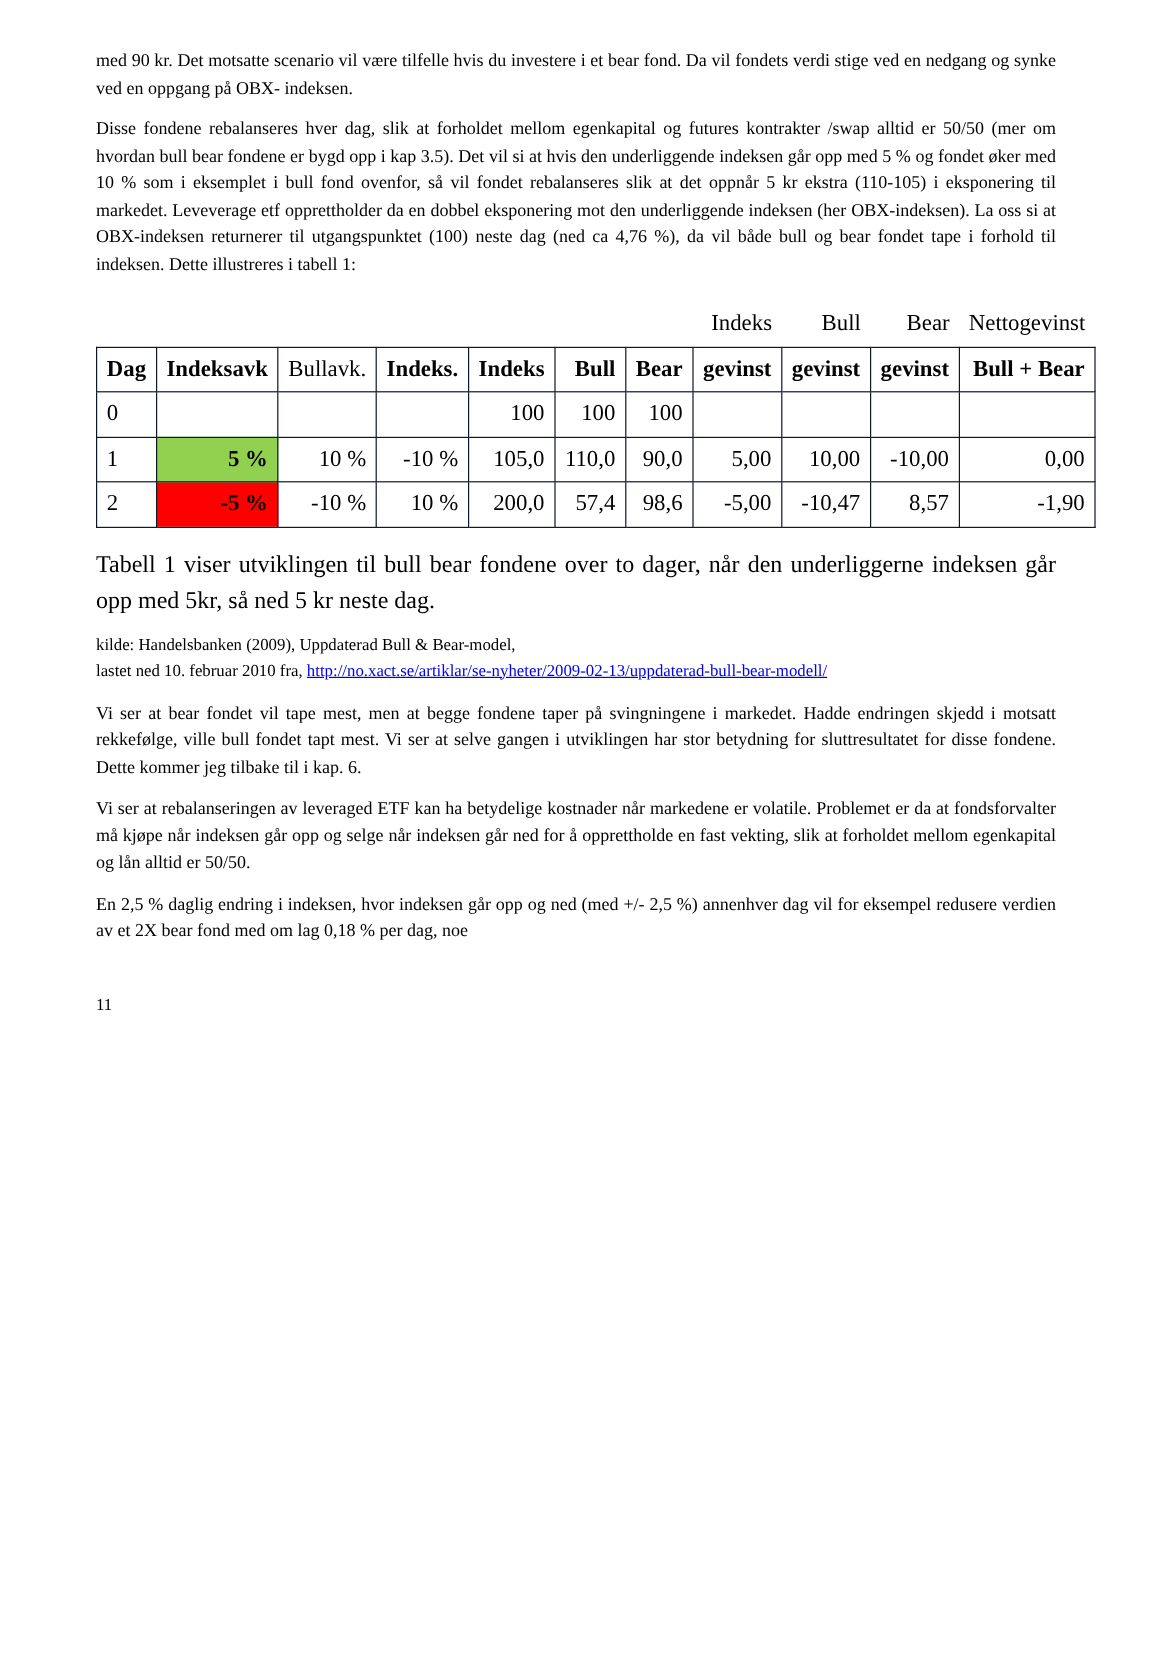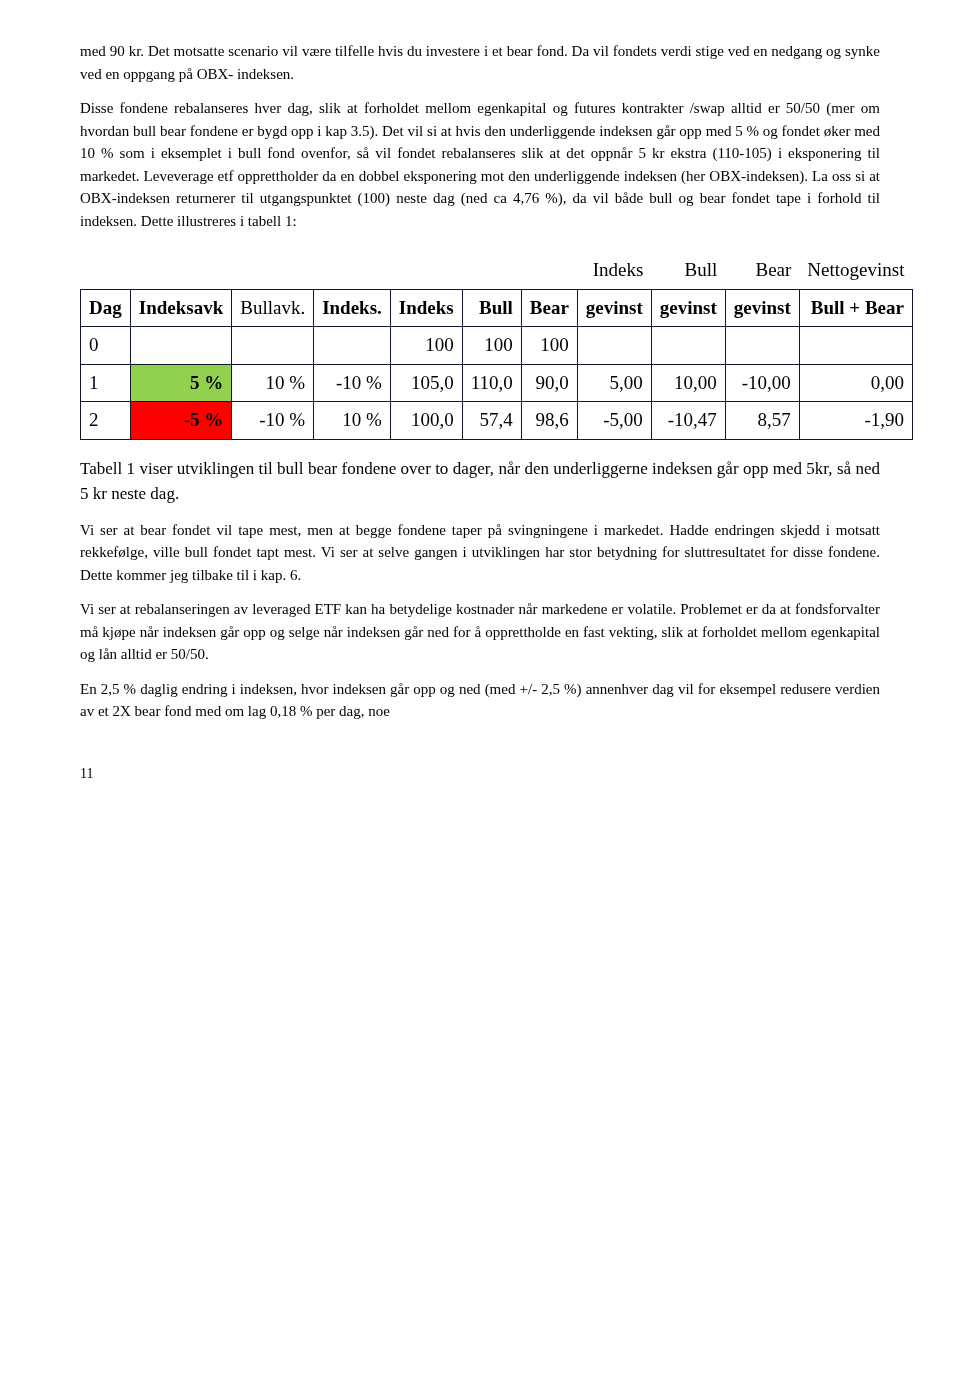--- a/index.html
+++ b/index.html
@@ -47,21 +47,21 @@
       text-align: left;
       margin-top: 40px;
       font-size: 14px;
     }
     .kilde {
       font-style: normal;
       font-size: 14px;
       margin-bottom: 14px;
     }
     .table-caption {
-      font-size: 17px;
+      font-size: 20px;
       margin-bottom: 12px;
     }
   </style>
 </head>
 <body>
 
 <div>
 
   <p>med 90 kr. Det motsatte scenario vil være tilfelle hvis du investere i et bear fond. Da vil fondets verdi stige ved en nedgang og synke ved en oppgang på OBX- indeksen.</p>
 
@@ -125,34 +125,38 @@
           <td>10,00</td>
           <td>-10,00</td>
           <td>0,00</td>
         </tr>
 
         <tr>
           <td style="text-align:left;">2</td>
           <td class="highlighted-red">-5 %</td>
           <td>-10 %</td>
           <td>10 %</td>
-          <td>100,0</td>
+          <td>200,0</td>
           <td>57,4</td>
           <td>98,6</td>
           <td>-5,00</td>
           <td>-10,47</td>
           <td>8,57</td>
           <td>-1,90</td>
         </tr>
       </tbody>
     </table>
   </div>
 
   <p class="table-caption">Tabell 1 viser utviklingen til bull bear fondene over to dager, når den underliggerne indeksen går opp med 5kr, så ned 5 kr neste dag.</p>
 
+  <div class="kilde">
+    <span>kilde: Handelsbanken (2009), Uppdaterad Bull &amp; Bear-model,</span><br>
+    <span>lastet ned 10. februar 2010 fra, </span><a href="#">http://no.xact.se/artiklar/se-nyheter/2009-02-13/uppdaterad-bull-bear-modell/</a>
+  </div>
 
   <p>Vi ser at bear fondet vil tape mest, men at begge fondene taper på svingningene i markedet. Hadde endringen skjedd i motsatt rekkefølge, ville bull fondet tapt mest. Vi ser at selve gangen i utviklingen har stor betydning for sluttresultatet for disse fondene. Dette kommer jeg tilbake til i kap. 6.</p>
 
   <p>Vi ser at rebalanseringen av leveraged ETF kan ha betydelige kostnader når markedene er volatile. Problemet er da at fondsforvalter må kjøpe når indeksen går opp og selge når indeksen går ned for å opprettholde en fast vekting, slik at forholdet mellom egenkapital og lån alltid er 50/50.</p>
 
   <p>En 2,5 % daglig endring i indeksen, hvor indeksen går opp og ned (med +/- 2,5 %) annenhver dag vil for eksempel redusere verdien av et 2X bear fond med om lag 0,18 % per dag, noe</p>
 
   <div class="page-number">11</div>
 
 </div>

